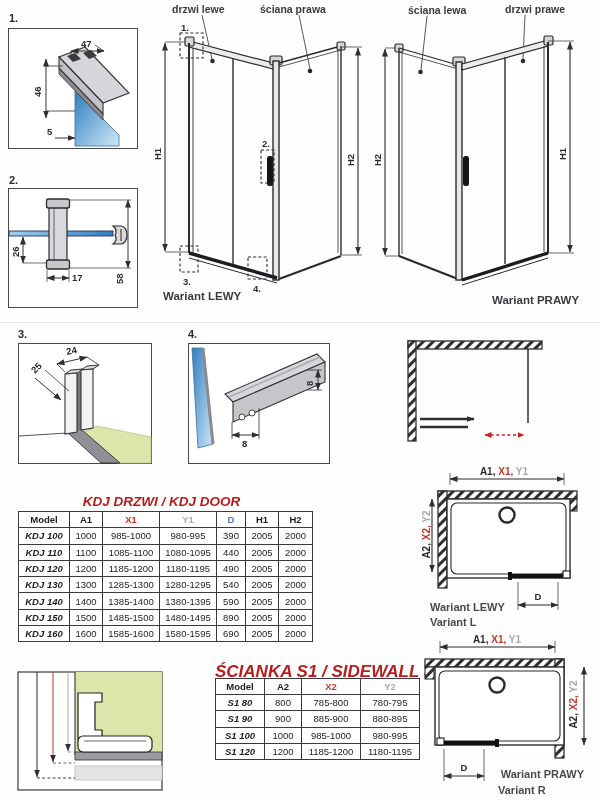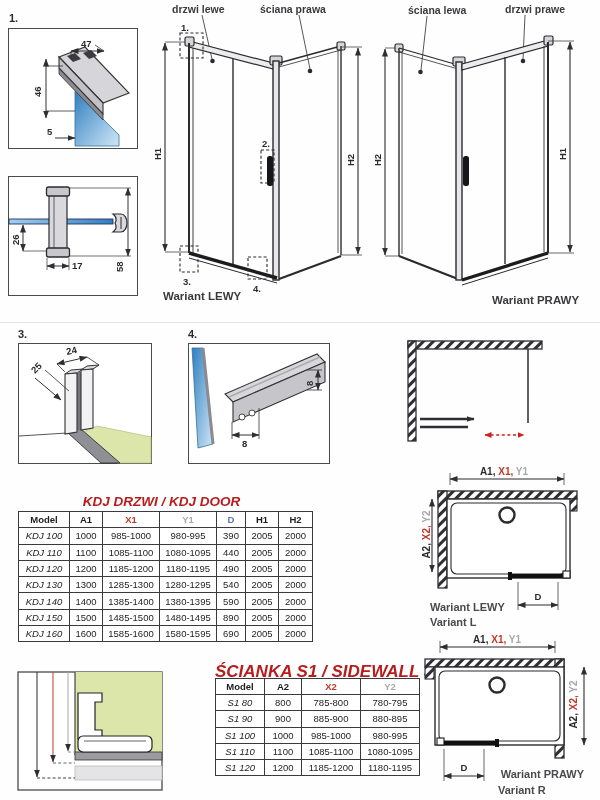--- a/index.html
+++ b/index.html
@@ -18,21 +18,21 @@
        text-align:center;transform:rotate(-90deg);}
   .dimhead{position:absolute;font:bold 10px "Liberation Sans",sans-serif;text-align:center;white-space:nowrap;}
   .c-a{color:#2b2b2e;} .c-x{color:#c0392b;} .c-y{color:#a9a9ad;}
   
   .ttl{position:absolute;font:bold italic 13px "Liberation Serif";font-family:"Liberation Sans",sans-serif;
        font-style:italic;font-weight:bold;text-align:center;white-space:nowrap;color:#b91c1c;}
   table.spec{position:absolute;border-collapse:collapse;table-layout:fixed;background:#fff;padding-left:31px;}
   table.spec th,table.spec td{border:1.4px solid #3a3a3e;text-align:center;padding:0;
        font:9.5px "Liberation Sans",sans-serif;color:#1d1d20;height:15px;}
   table.spec th{font-weight:bold;}
-  table.spec td.c0{font-weight:normal;font-style:italic;}
+  table.spec td.c0{font-weight:bold;font-style:italic;}
   table.kdj{width:287px;} table.kdj th,table.kdj td{height:15.3px;}
   table.kdj .c0{width:50px;} table.kdj .c1{width:32px;} table.kdj .c2{width:56px;}
   table.kdj .c3{width:56px;} table.kdj .c4{width:28px;} table.kdj .c5{width:32px;} table.kdj .c6{width:33px;}
   table.kdj th.c2{color:#c0392b;} table.kdj th.c3{color:#a9a9ad;} table.kdj th.c4{color:#5878ad;}
   table.s1{width:200px;} table.s1 th,table.s1 td{height:15.2px;}
   table.s1 .c0{width:48px;} table.s1 .c1{width:36px;} table.s1 .c2{width:58px;} table.s1 .c3{width:58px;}
   table.s1 th.c2{color:#c0392b;} table.s1 th.c3{color:#a9a9ad;}
 </style>
 </head>
 <body>
@@ -80,21 +80,21 @@
       <line x1="37" y1="37" x2="54" y2="37" stroke="#333" stroke-width="0.8"></line>
       <line x1="37" y1="82" x2="66" y2="82" stroke="#333" stroke-width="0.8"></line>
       <line x1="37" y1="30" x2="37" y2="89" stroke="#333" stroke-width="1" marker-start="url(#ma)" marker-end="url(#ma)"></line>
       <text transform="translate(32,68) rotate(-90)">46</text>
       <line x1="46" y1="109" x2="66" y2="109" stroke="#333" stroke-width="1" marker-end="url(#ma)"></line>
       <text x="38" y="106">5</text>
     </svg>
   </div>
 
   <span class="callout" style="left:9px;top:174px">2.</span>
-  <div class="dbox" style="left:8px;top:176px;width:128px;height:118px">
+  <div class="dbox" style="left:8px;top:188px;width:128px;height:118px">
     <svg width="128" height="118">
       <rect x="0" y="42" width="104" height="5" fill="url(#gl2)" stroke="#2e2e60" stroke-width="0.9"></rect>
       <rect x="40" y="17" width="18" height="56" fill="#d9d9dd" stroke="#2b2b2e" stroke-width="1.2"></rect>
       <line x1="45" y1="18" x2="45" y2="72" stroke="#9a9aa0" stroke-width="2"></line>
       <rect x="37.5" y="10" width="23" height="9" rx="2" fill="#c7c7cc" stroke="#2b2b2e" stroke-width="1.3"></rect>
       <rect x="37.5" y="71" width="23" height="9" rx="2" fill="#c7c7cc" stroke="#2b2b2e" stroke-width="1.3"></rect>
       <path d="M104,37 h8 a6,9 0 0 1 0,18 h-8 a14,9 0 0 0 2,-9 a14,9 0 0 0 -2,-9 z" fill="#d9d9dd" stroke="#2b2b2e" stroke-width="1.2"></path>
       <line x1="112" y1="40" x2="112" y2="52" stroke="#2b2b2e" stroke-width="1"></line>
       <line x1="14" y1="48" x2="14" y2="74" stroke="#333" stroke-width="1" marker-start="url(#ma)" marker-end="url(#ma)"></line>
       <line x1="14" y1="74" x2="38" y2="74" stroke="#333" stroke-width="0.7"></line>
@@ -385,26 +385,20 @@
             <td class="c2">885-900</td>
             <td class="c3">880-895</td>
           </tr>
           <tr>
             <td class="c0">S1 100</td>
             <td class="c1">1000</td>
             <td class="c2">985-1000</td>
             <td class="c3">980-995</td>
           </tr>
           <tr>
-            <td class="c0">S1 110</td>
-            <td class="c1">1100</td>
-            <td class="c2">1085-1100</td>
-            <td class="c3">1080-1095</td>
-          </tr>
-          <tr>
             <td class="c0">S1 120</td>
             <td class="c1">1200</td>
             <td class="c2">1185-1200</td>
             <td class="c3">1180-1195</td>
           </tr>
         </tbody>
     </table>
   </div>
 
   <div class="abs" style="left:418px;top:633px;width:180px;height:165px">

